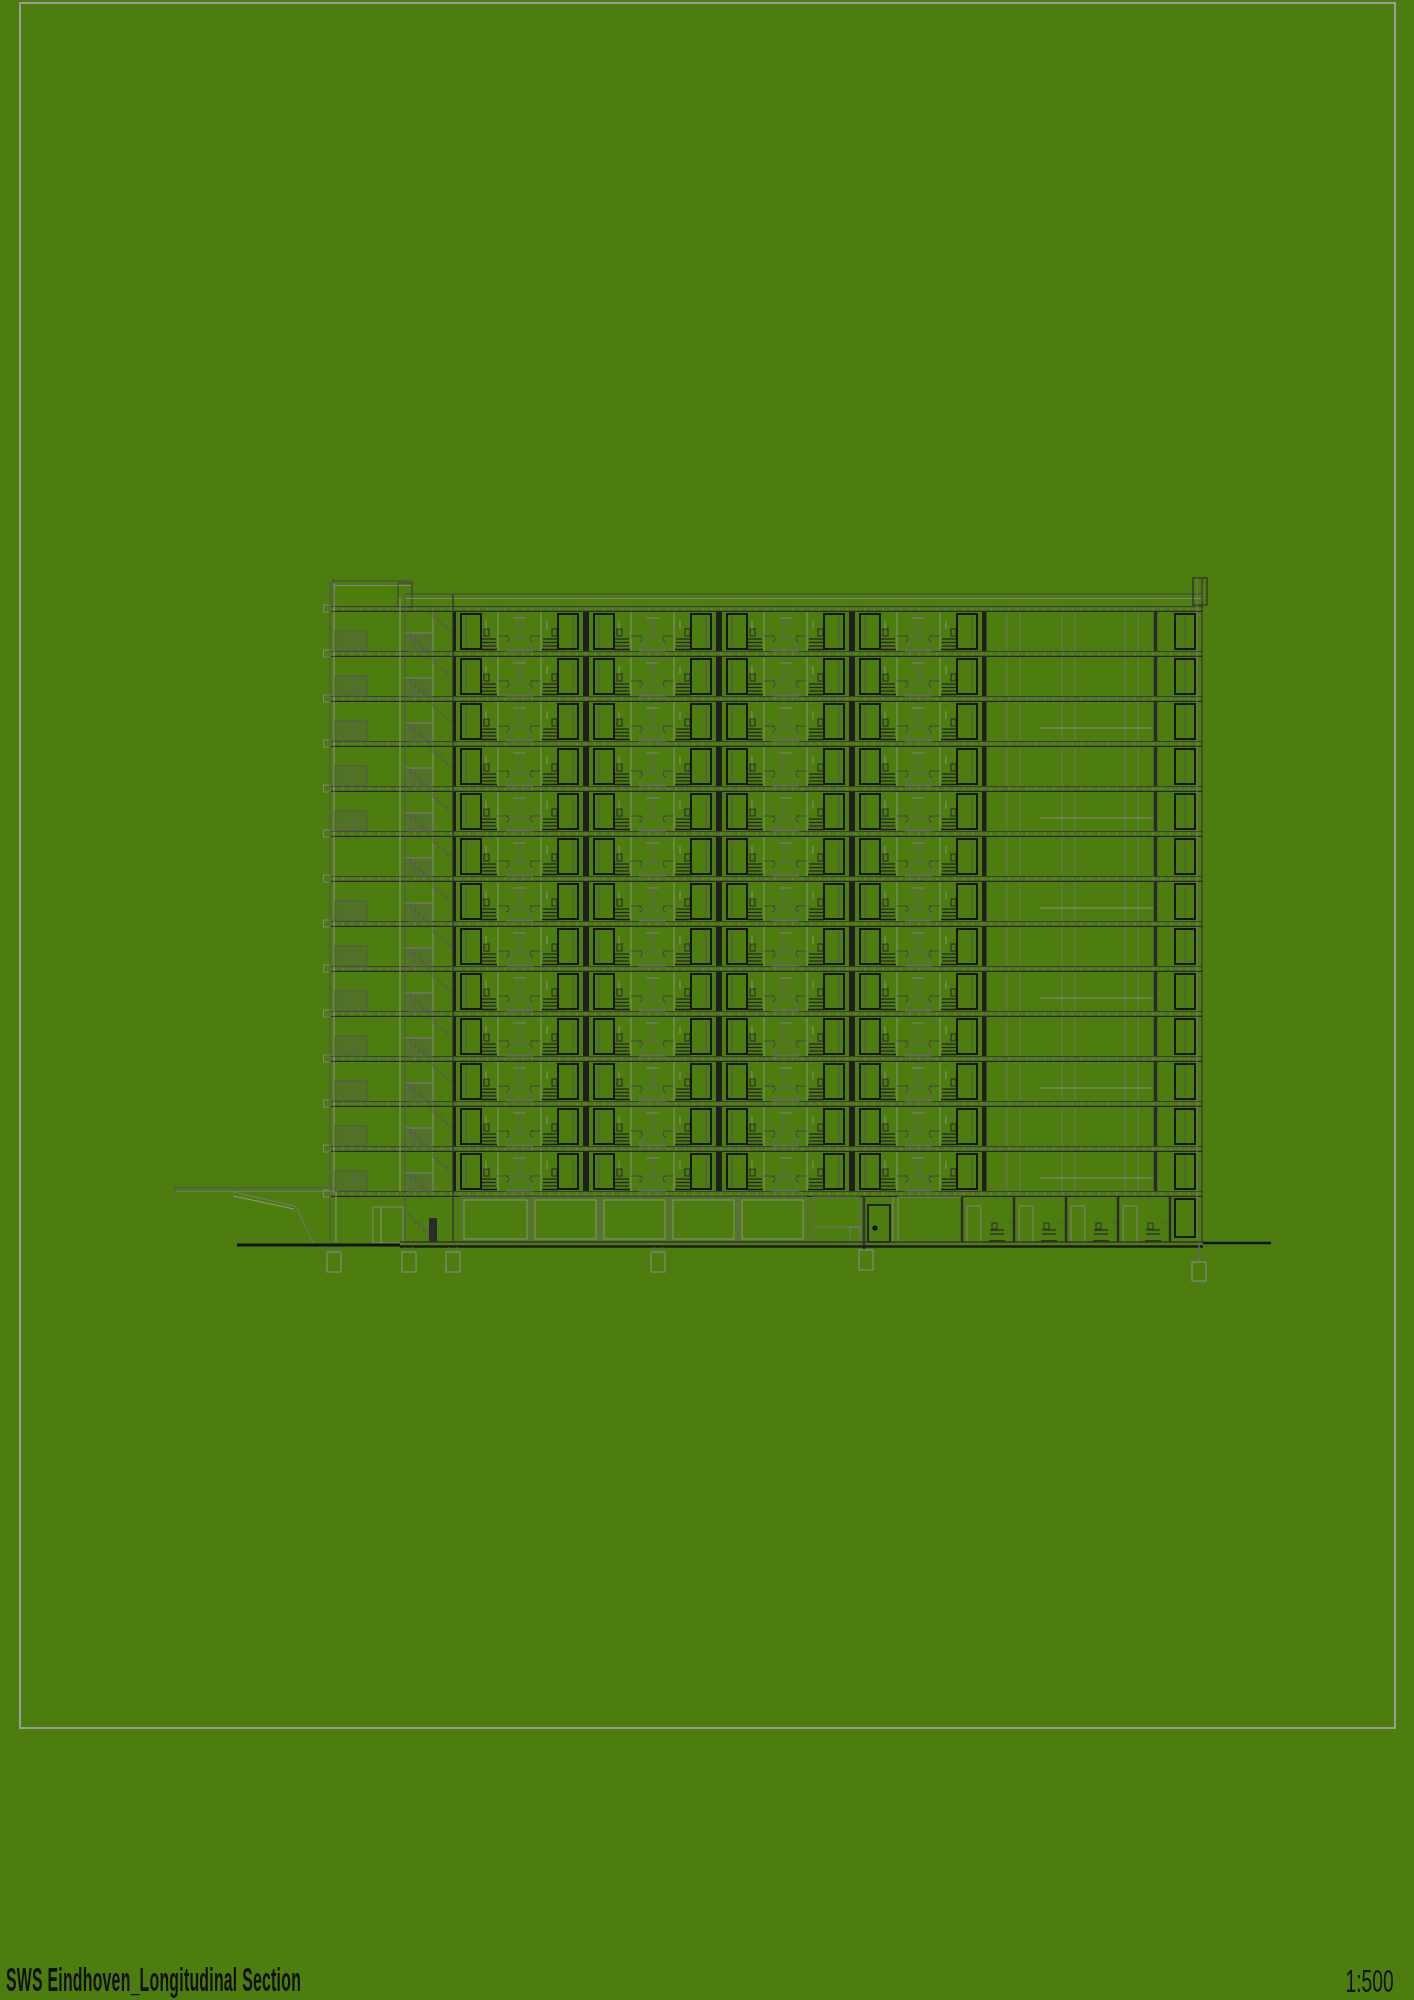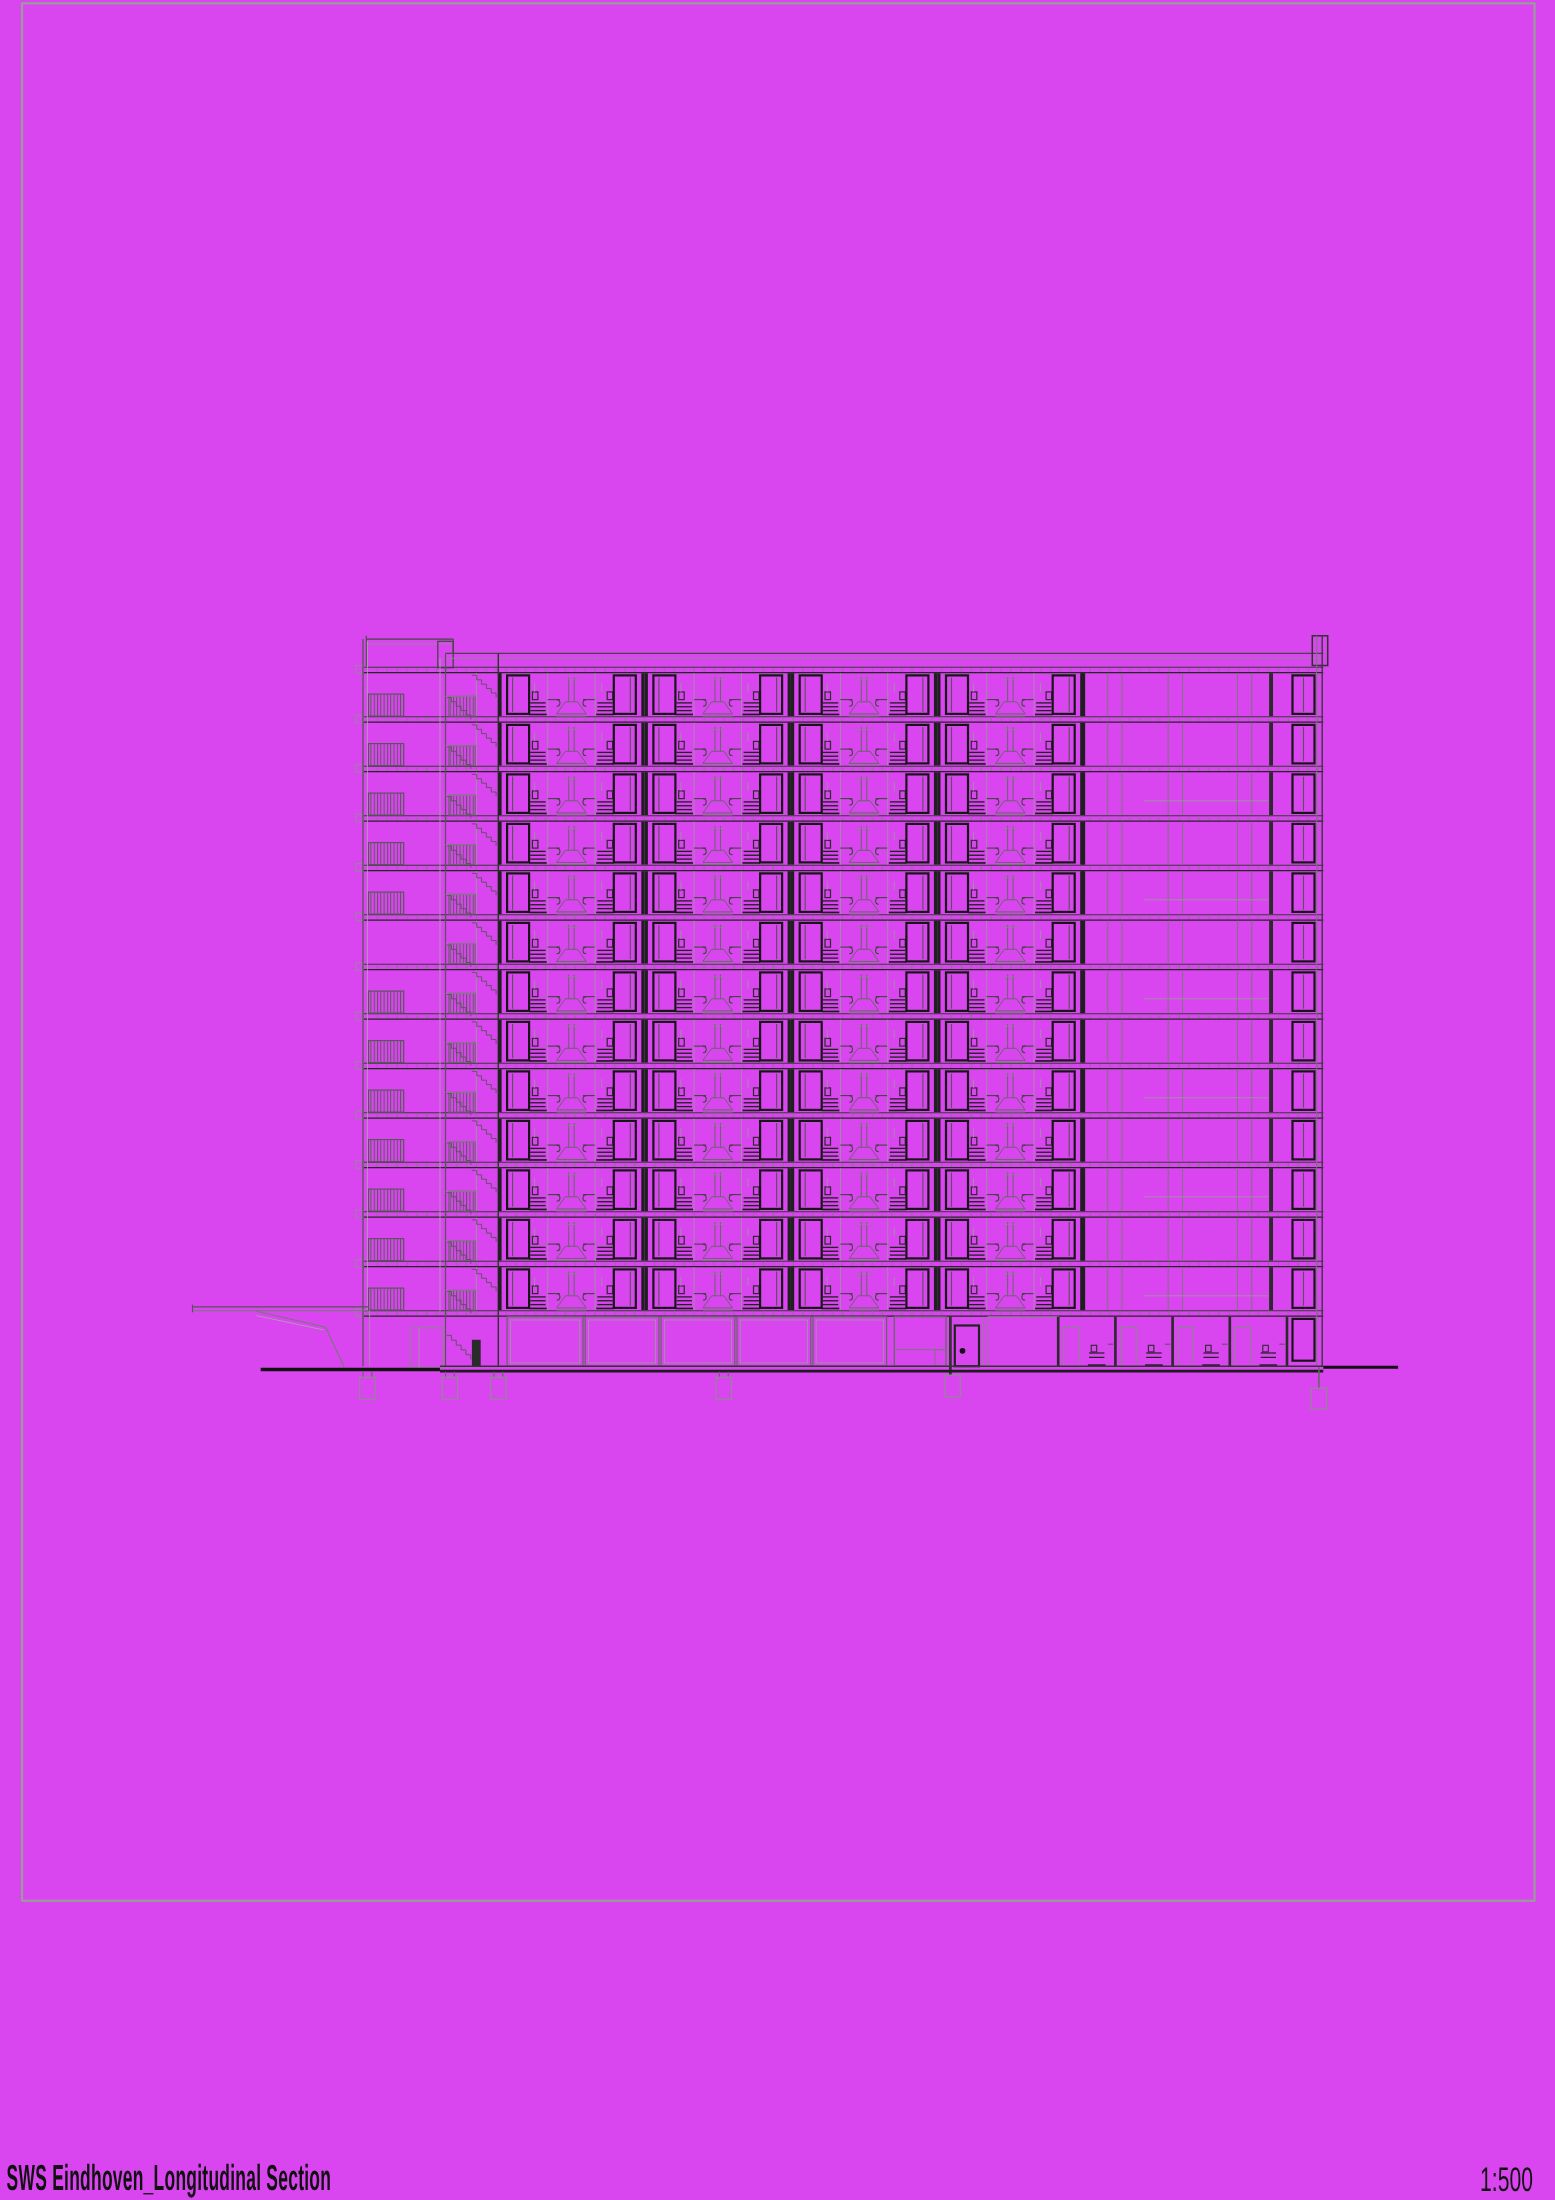--- a/index.html
+++ b/index.html
@@ -1,16 +1,16 @@
 <!DOCTYPE html>
 <html><head>
 <meta charset="utf-8">
 <style>
   html,body{margin:0;padding:0;background:#ffffff;}
-  .page{position:relative;width:1414px;height:2000px;background:#d946ef;overflow:hidden;
+  .page{position:relative;width:1414px;height:2000px;background:#4d7c0f;overflow:hidden;
         font-family:"Liberation Sans",sans-serif;}
   .sheet-frame{position:absolute;left:19px;top:2px;width:1377px;height:1727px;
         border:2px solid #9b9b9b;box-sizing:border-box;}
   .drawing-svg{position:absolute;left:0;top:0;}
   .title-block{position:absolute;left:6px;top:1961px;color:#111;
         font-size:33px;font-weight:bold;white-space:nowrap;
         transform:scaleX(0.48);transform-origin:left top;letter-spacing:0.5px;}
   .scale-block{position:absolute;right:20px;top:1964px;color:#111;
         font-size:31px;font-weight:normal;white-space:nowrap;
         transform:scaleX(0.62);transform-origin:right top;}

